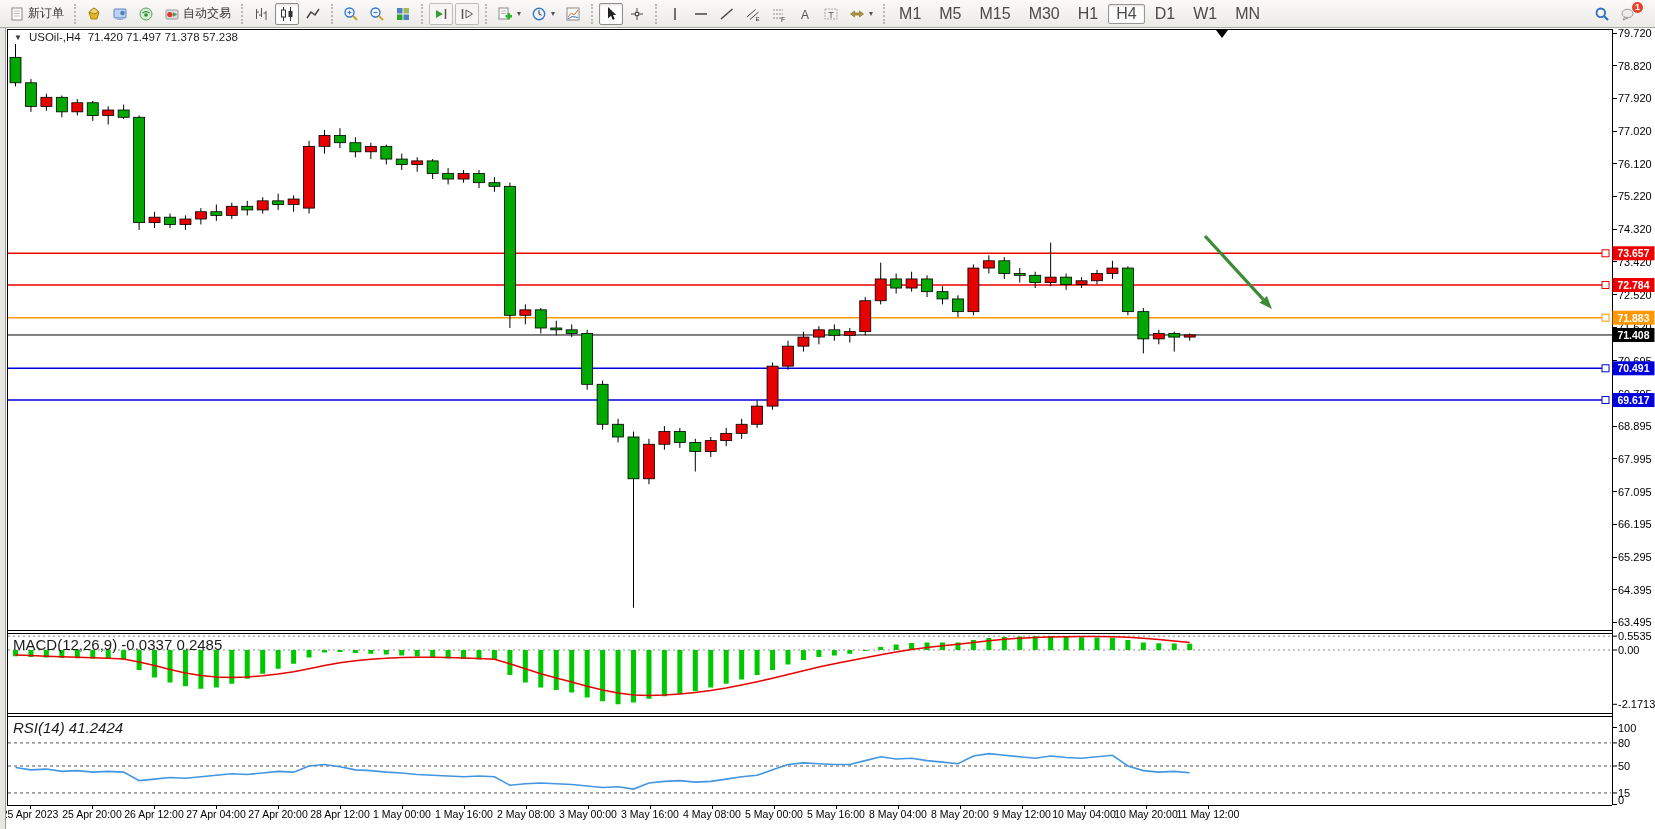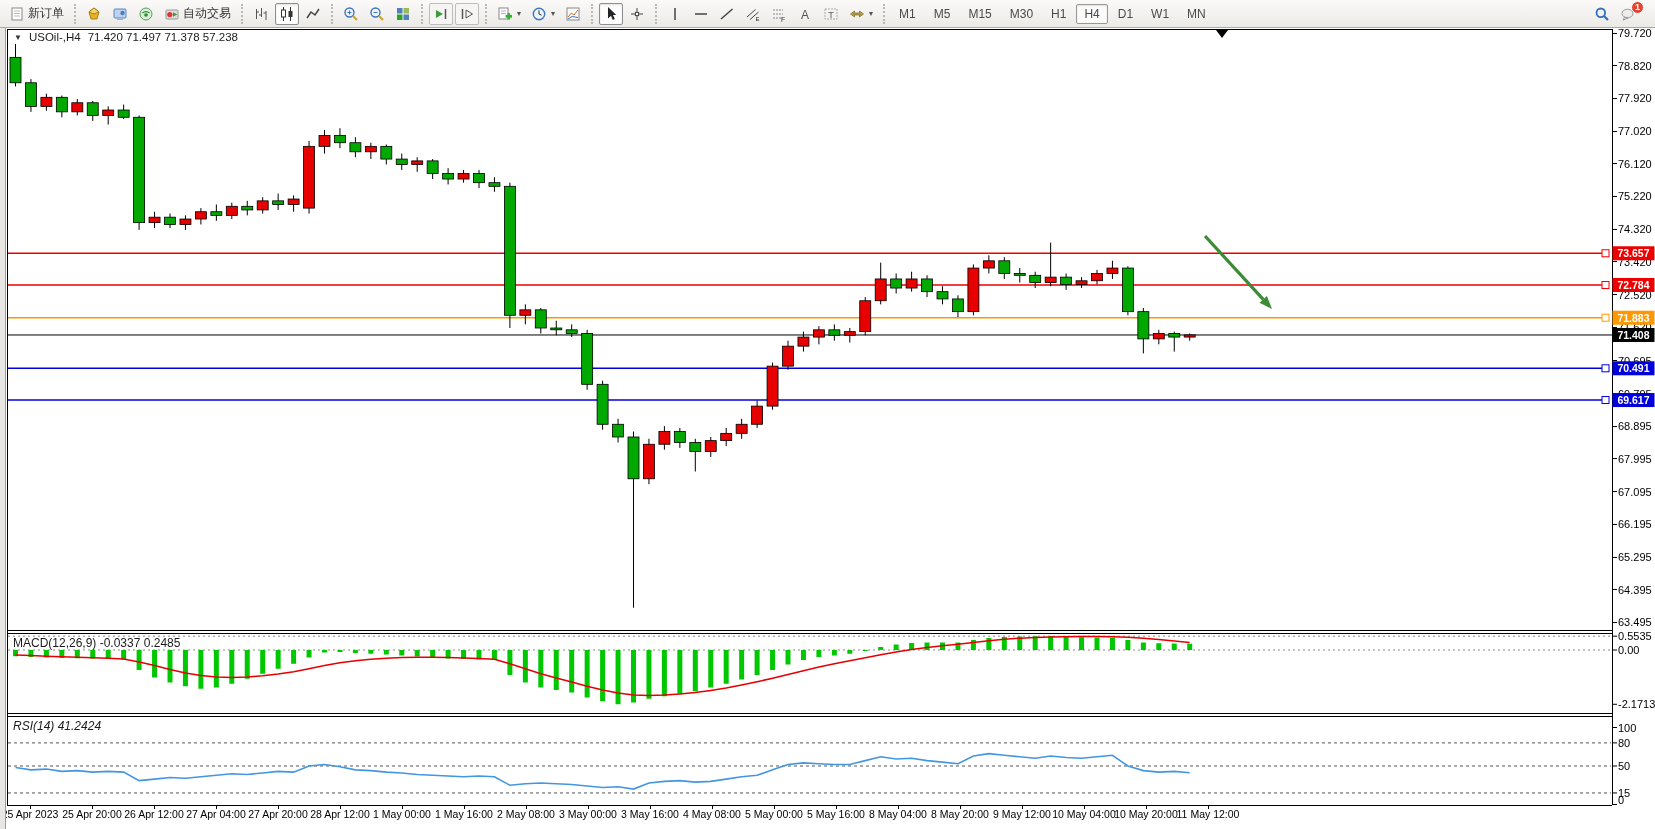--- a/index.html
+++ b/index.html
@@ -9,34 +9,34 @@
   .toolbar{position:absolute;top:0;left:0;width:1655px;height:28px;display:flex;align-items:center;
     background:linear-gradient(#fbfaf9,#eceae7);border-bottom:1px solid #a9a9a9;padding:0 4px;}
   .tb-sep{height:20px;margin:0 5px;border-left:2px dotted #b9b9b9;}
   .tb-btn{display:inline-flex;align-items:center;gap:3px;height:22px;min-width:22px;padding:0 3px;margin:0 1px;
     border:1px solid transparent;border-radius:2px;font-size:12px;color:#333;cursor:default;background:transparent;}
   .tb-btn.active{background:#fdfdfd;border-color:#8f8f8f;box-shadow:inset 0 1px 2px rgba(0,0,0,.12);}
   .tb-btn.framed{background:#f6f5f4;border-color:#bdbdbd;}
   .tb-btn .caret{font-size:8px;color:#555;margin-left:1px;}
   .tb-btn svg{display:block;}
   .tf-btn{display:inline-flex;align-items:center;justify-content:center;height:20px;padding:0 7px;margin:0 1px;
-    font-size:12px;color:#4a4a4a;border:1px solid transparent;border-radius:2px;}
+    font-size:16px;color:#4a4a4a;border:1px solid transparent;border-radius:2px;}
   .tf-btn.active{background:#fcfcfc;border-color:#979797;box-shadow:inset 0 1px 2px rgba(0,0,0,.12);}
   .tb-right{margin-left:auto;display:flex;align-items:center;margin-right:10px;}
   .tb-right .tb-btn{position:relative;}
   .noti-badge{position:absolute;top:-3px;right:-5px;width:13px;height:13px;border-radius:50%;
     background:#e8432e;border:1px solid #fff;color:#fff;font-size:9px;font-weight:bold;
     display:flex;align-items:center;justify-content:center;}
   .chart-area{position:absolute;top:28px;left:0;width:1655px;height:801px;background:#fff;}
   .win-edge{position:absolute;top:0;left:0;width:6px;height:801px;background:#e9e7e4;border-right:1px solid #9b9b9b;}
   #chart{position:absolute;top:0;left:0;}
   svg text{font-family:"Liberation Sans",sans-serif;}
   .chart-title{position:absolute;top:3px;left:14px;font-size:11.5px;color:#1b1b1b;display:flex;gap:7px;align-items:center;}
   .chart-title .tri{font-size:8px;color:#333;}
-  .ind-label{position:absolute;left:13px;font-size:12px;color:#1b1b1b;}
+  .ind-label{position:absolute;left:13px;font-size:15px;color:#1b1b1b;}
   .ind-label.macd{top:608px;}
   .ind-label.rsi{top:691px;font-style:italic;}
 </style>
 </head>
 <body>
 
 <div class="app">
   <div class="toolbar" id="toolbar">
       <span class="tb-btn">
         <span>

